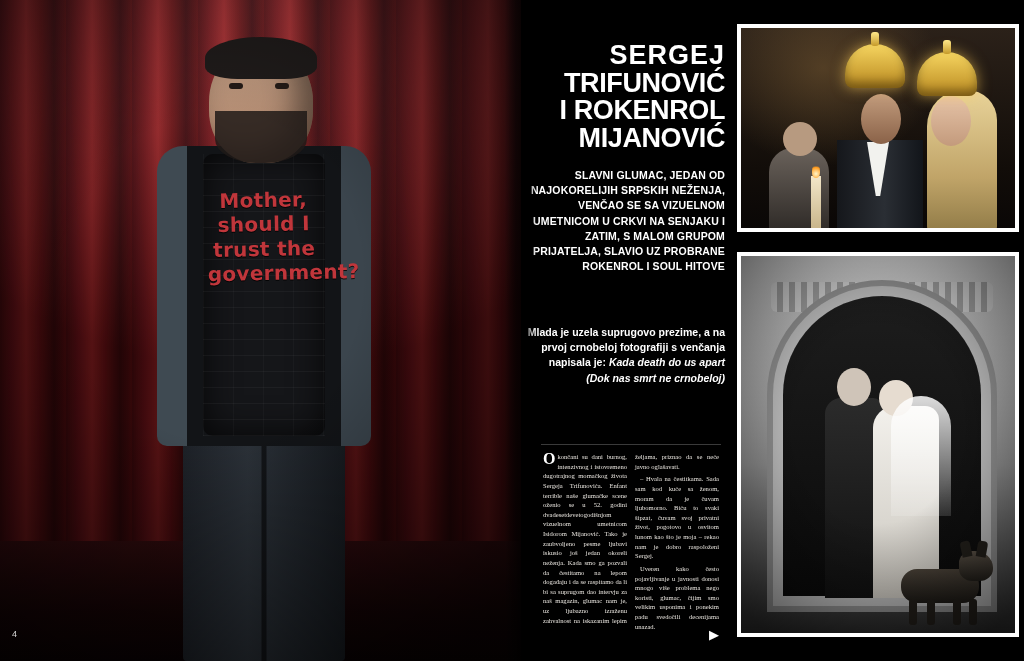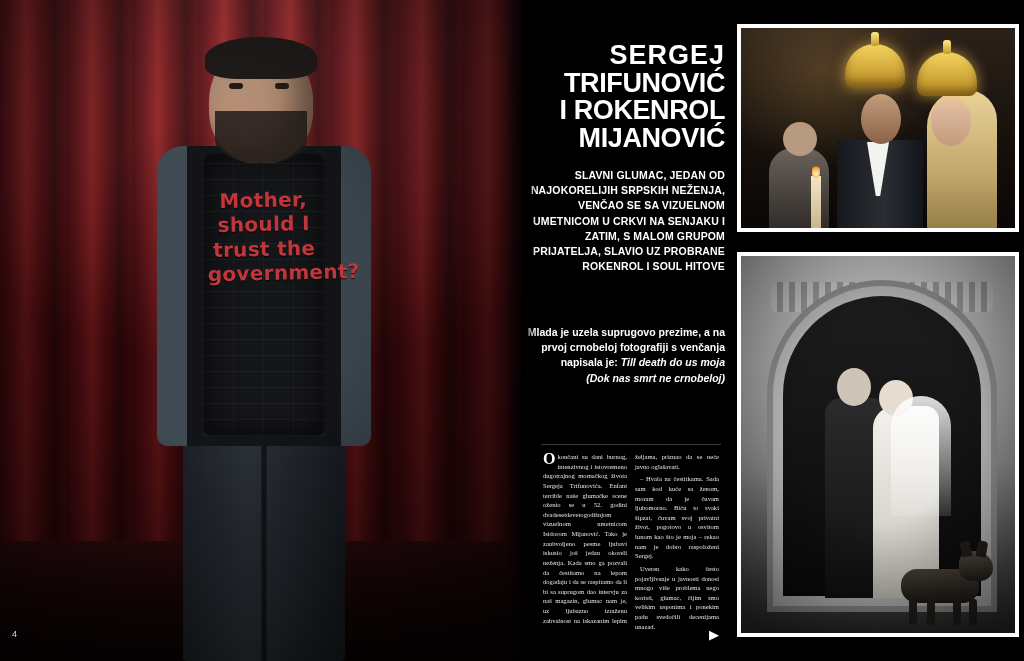--- a/index.html
+++ b/index.html
@@ -316,21 +316,21 @@
       <div class="l1">SERGEJ</div>
       <div>TRIFUNOVIĆ</div>
       <div>I ROKENROL</div>
       <div>MIJANOVIĆ</div>
     </div>
 
     <div class="kicker">SLAVNI GLUMAC, JEDAN OD NAJOKORELIJIH SRPSKIH NEŽENJA, VENČAO SE SA VIZUELNOM UMETNICOM U CRKVI NA SENJAKU I ZATIM, S MALOM GRUPOM PRIJATELJA, SLAVIO UZ PROBRANE ROKENROL I SOUL HITOVE</div>
 
     <div class="subdeck">
       <span>Mlada je uzela suprugovo prezime, a na prvoj crnobeloj fotografiji s venčanja napisala je:</span>
-      <em>Till death do us moja</em><br>
+      <em>Kada death do us apart</em><br>
       <em>(Dok nas smrt ne crnobeloj)</em>
     </div>
 
     <div class="body-rule"></div>
 
     <div class="body-text">
       <p>
         <span class="dropcap">O</span><span>končani su dani burnog, intenzivnog i istovremeno dugotrajnog momačkog života Sergeja Trifunovića. Enfant terrible naše glumačke scene oženio se u 52. godini dvadesetdevetogodišnjom vizuelnom umetnicom Isidorom Mijanović. Tako je zaubvoljeno pesme ljubavi iskusio još jedan okoreli neženja. Kada smo ga pozvali da čestitamo na lepom događaju i da se raspitamo da li bi sa suprugom dao intervju za naš magazin, glumac nam je, uz ljubazno izraženu zahvalnost na iskazanim lepim željama, priznao da se neće javno oglašavati.</span>
       </p>
       <p>– Hvala na čestitkama. Sada sam kod kuće sa ženom, moram da je čuvam ljubomorno. Biću to svaki šipzat, čuvam svoj privatni život, pogotovo u osvitom lunom kao što je moja – rekao nam je dobro raspoloženi Sergej.</p>

